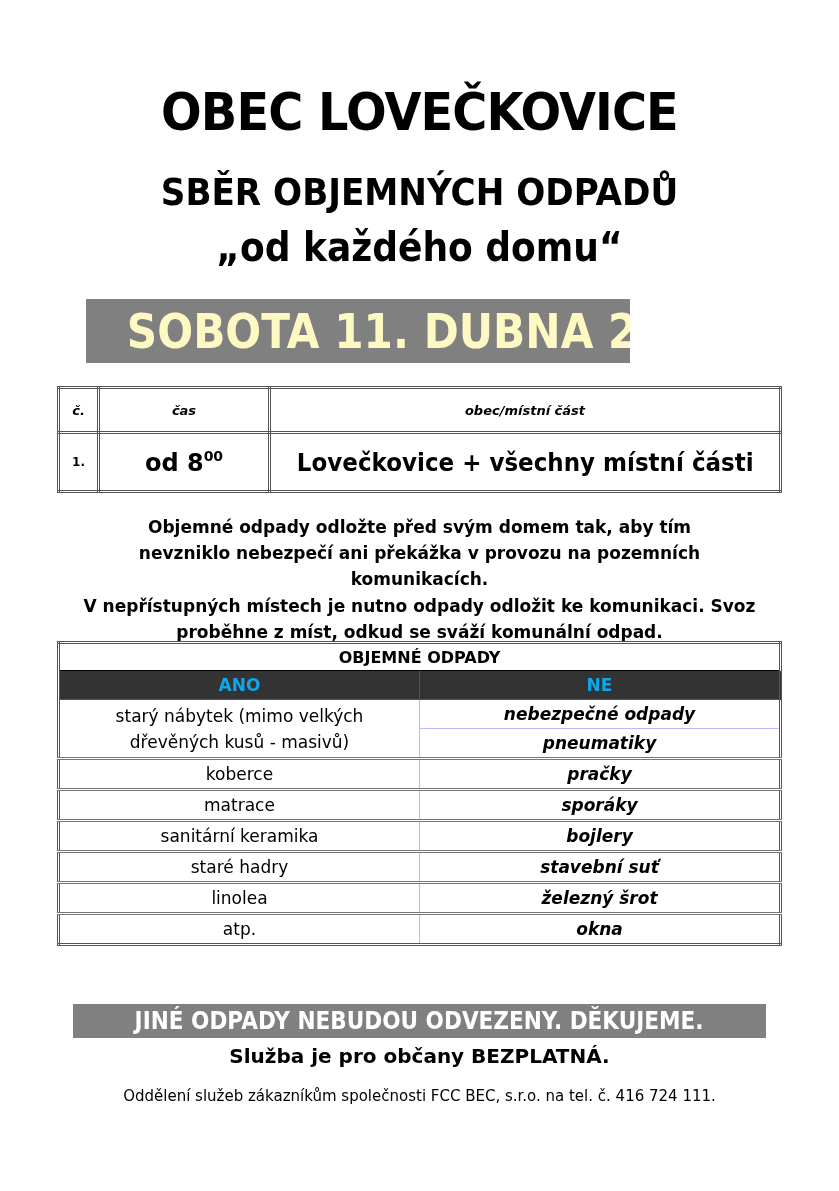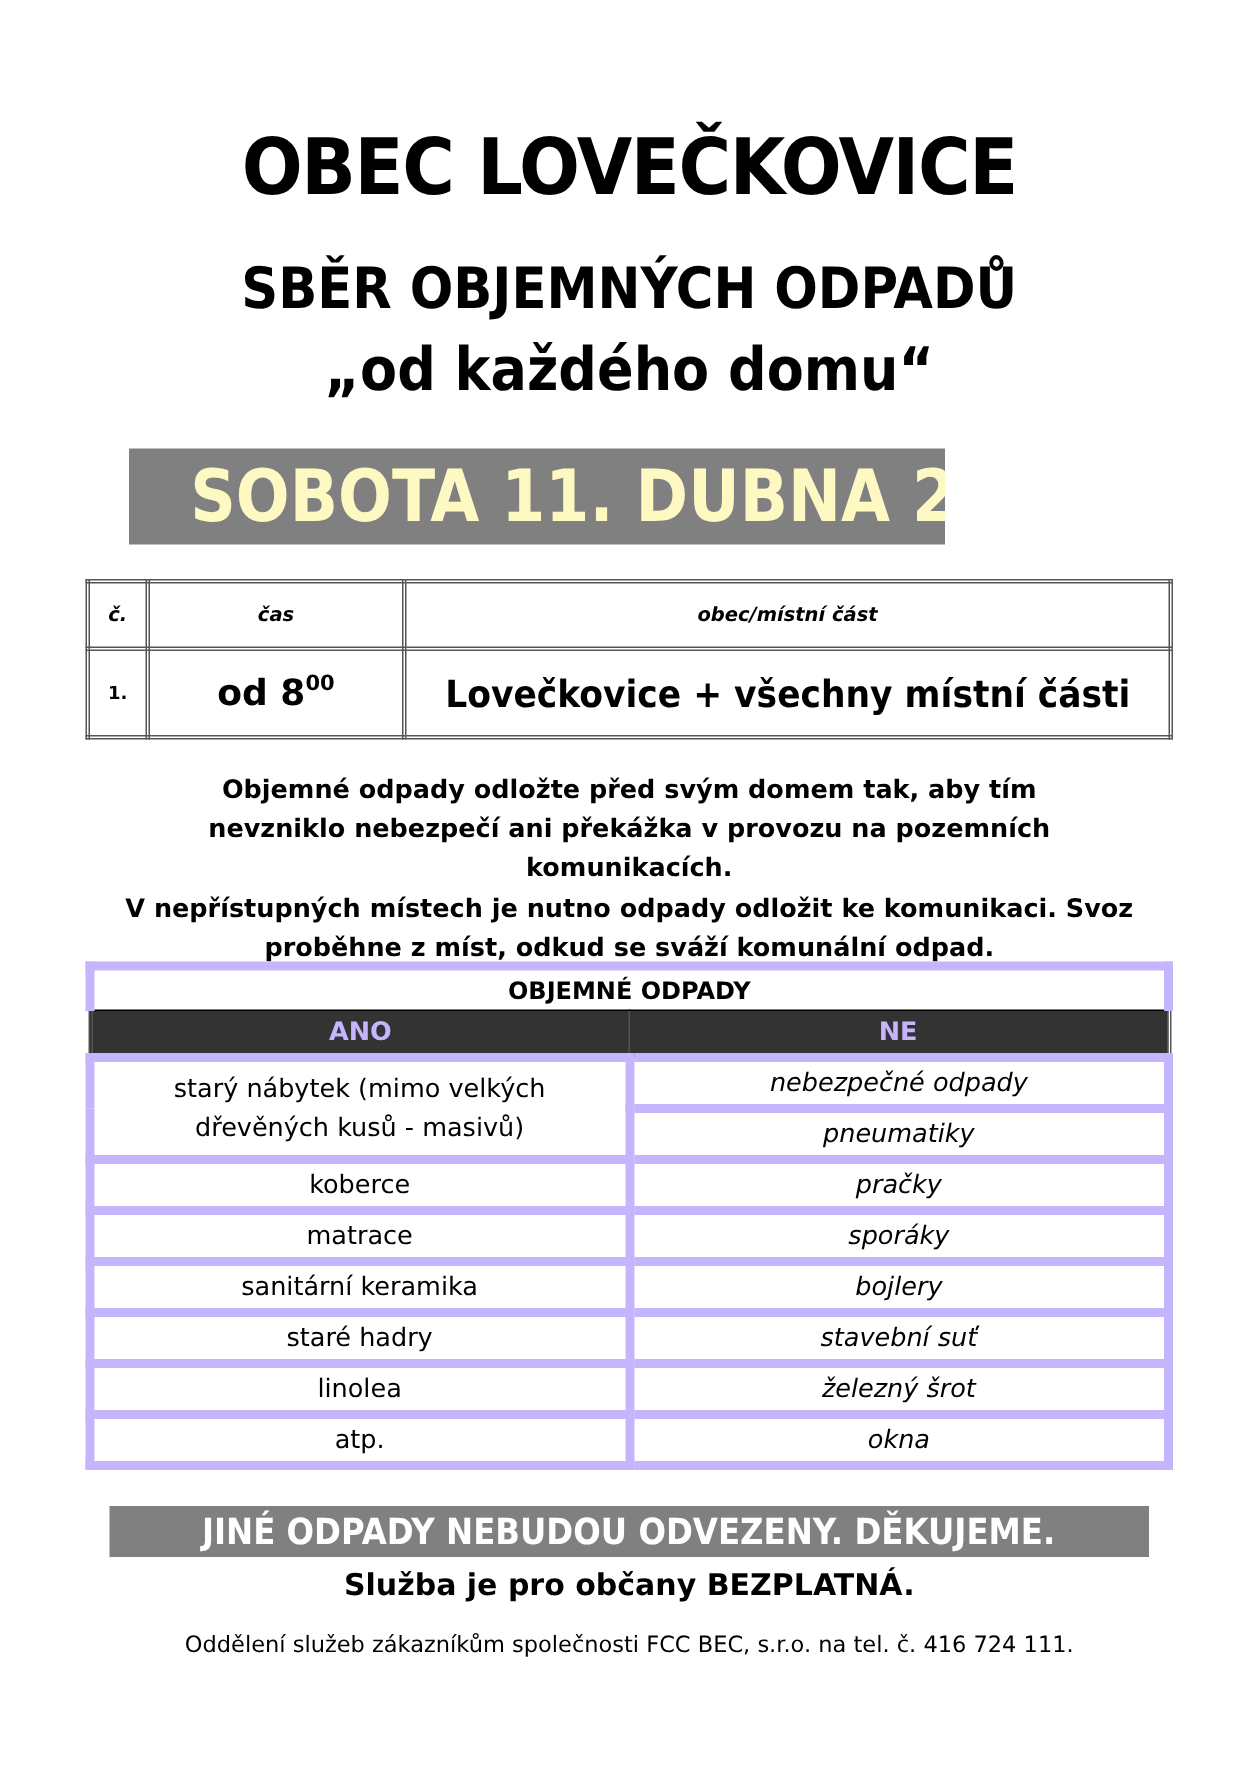--- a/index.html
+++ b/index.html
@@ -21,24 +21,24 @@
   .num { font-size: 12px; font-weight: bold; }
   .time { font-size: 24px; font-weight: bold; }
   .time sup { font-size: 14px; vertical-align: 10px; }
   .place { font-size: 25px; font-weight: bold; white-space: nowrap; display: inline-block; transform: scaleX(0.92); }
 
   .notice { top: 514px; font-size: 17px; font-weight: bold; line-height: 26px; }
   .notice p { margin: 0; }
   .notice p + p { margin-top: 1px; }
 
   table.waste { position: absolute; left: 57px; top: 641px; width: 725px; border-collapse: collapse; border: 3px double #555; }
-  table.waste td { border: 6px solid #c4b5fd; text-align: center; padding: 0; font-size: 17px; height: 28px; }
+  table.waste td { border: 1px solid #c4b5fd; text-align: center; padding: 0; font-size: 17px; height: 28px; }
   table.waste tr.cap td { font-weight: bold; height: 26px; font-size: 16px; border-bottom: 1px solid #000; }
-  table.waste tr.hdr td { background: #333333; color: #c4b5fd; font-weight: bold; height: 28px; font-size: 17px; border: 1px solid #555; }
-  table.waste td.no { font-weight: normal; font-style: italic; }
+  table.waste tr.hdr td { background: #333333; color: #0ea5e9; font-weight: bold; height: 28px; font-size: 17px; border: 1px solid #555; }
+  table.waste td.no { font-weight: bold; font-style: italic; }
   table.waste td.yes { font-weight: normal; }
   .c-half { width: 50%; }
   table.waste tr.row td { border-top: 3px double #777; }
 
   .band2 { left: 73px; top: 980px; width: 693px; height: 34px; background: #808080; color: #fff; font-size: 24px; font-weight: bold; line-height: 34px; text-align: center; overflow: hidden; margin-top: 24px; }
   .band2 span { display: inline-block; transform: scaleX(0.9); white-space: nowrap; }
   .free { top: 1042px; font-size: 20px; font-weight: bold; line-height: 28px; }
   .footer { top: 1086px; font-size: 15px; line-height: 21px; }
   .footer p { margin: 0; }
 </style>

